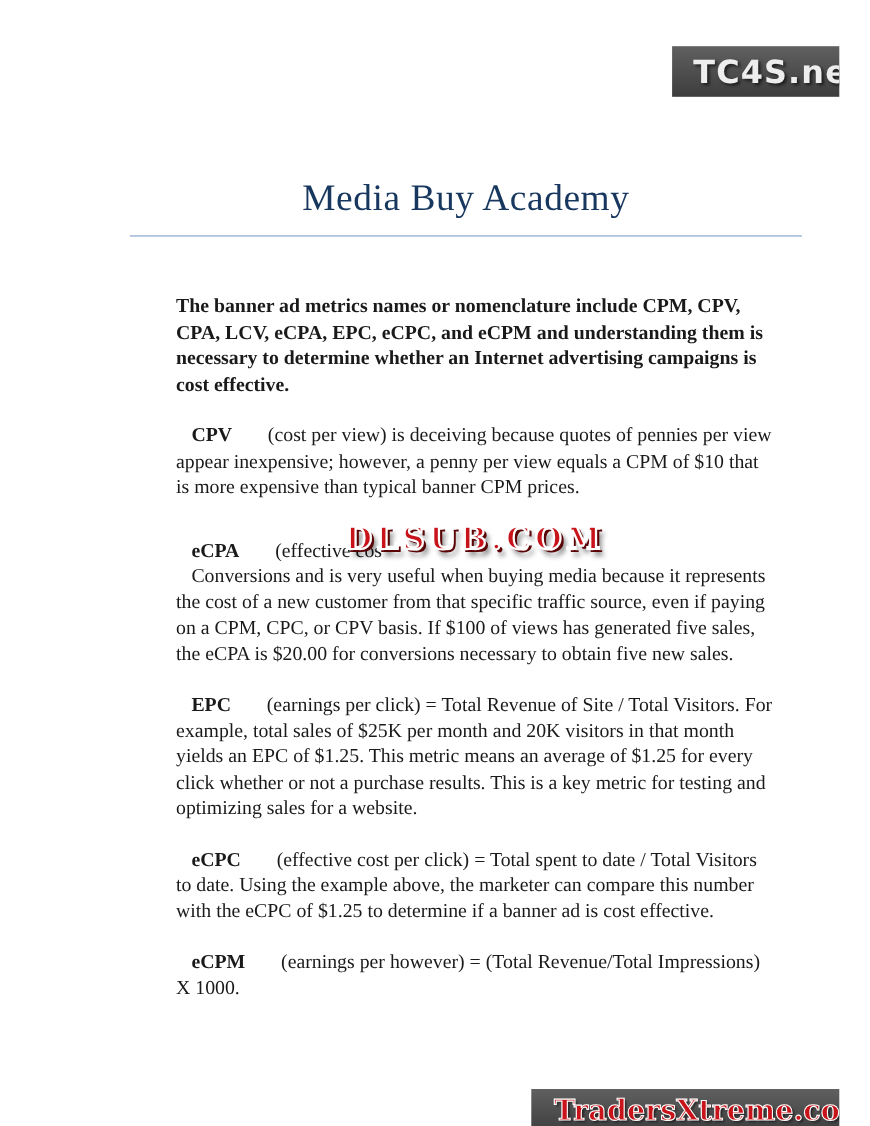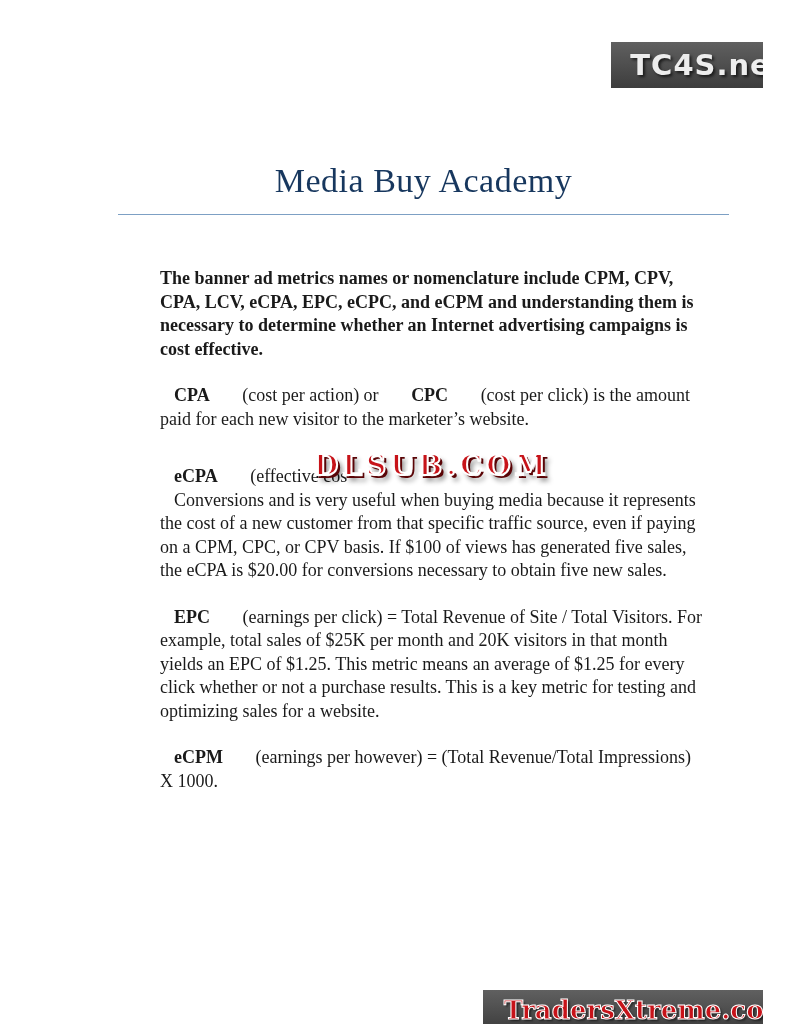--- a/index.html
+++ b/index.html
@@ -105,27 +105,28 @@
   </div>
 
   <h1 class="title">Media Buy Academy</h1>
   <div class="title-rule"></div>
 
   <div class="content">
 
     <p class="intro">The banner ad metrics names or nomenclature include CPM, CPV, CPA, LCV, eCPA, EPC, eCPC, and eCPM and understanding them is necessary to determine whether an Internet advertising campaigns is cost effective.</p>
 
 
+    <p class="para"><strong>CPV</strong><span> (cost per view) is deceiving because quotes of pennies per view appear inexpensive; however, a penny per view equals a CPM of $10 that is more expensive than typical banner CPM prices.</span></p>
 
-    <p class="para"><strong>CPA</strong><span> (cost per action) or </span><strong>CPC</strong><span> (cost per click) is the amount paid for each new visitor to the marketer’s website.</span></p>
 
     <p class="para ecpa"><strong>eCPA</strong><span> (effective cos</span><span class="obscured-gap"></span><span>Conversions and is very useful when buying media because it represents the cost of a new customer from that specific traffic source, even if paying on a CPM, CPC, or CPV basis. If $100 of views has generated five sales, the eCPA is $20.00 for conversions necessary to obtain five new sales.</span><span class="watermark">DLSUB.COM</span></p>
 
     <p class="para"><strong>EPC</strong><span> (earnings per click) = Total Revenue of Site / Total Visitors. For example, total sales of $25K per month and 20K visitors in that month yields an EPC of $1.25. This metric means an average of $1.25 for every click whether or not a purchase results. This is a key metric for testing and optimizing sales for a website.</span></p>
 
+    <p class="para"><strong>eCPC</strong><span> (effective cost per click) = Total spent to date / Total Visitors to date. Using the example above, the marketer can compare this number with the eCPC of $1.25 to determine if a banner ad is cost effective.</span></p>
 
     <p class="para"><strong>eCPM</strong><span> (earnings per however) = (Total Revenue/Total Impressions) X 1000.</span></p>
 
   </div>
 
   <div class="bottom-logo">
     <span>TradersXtreme.com</span>
   </div>
 
 </div>

